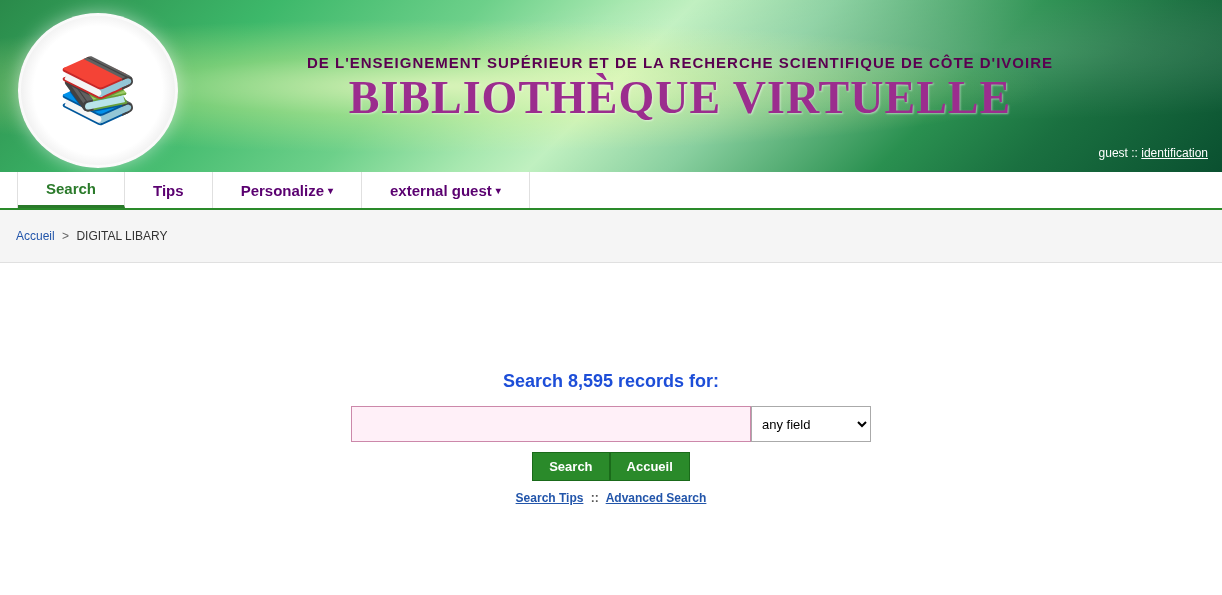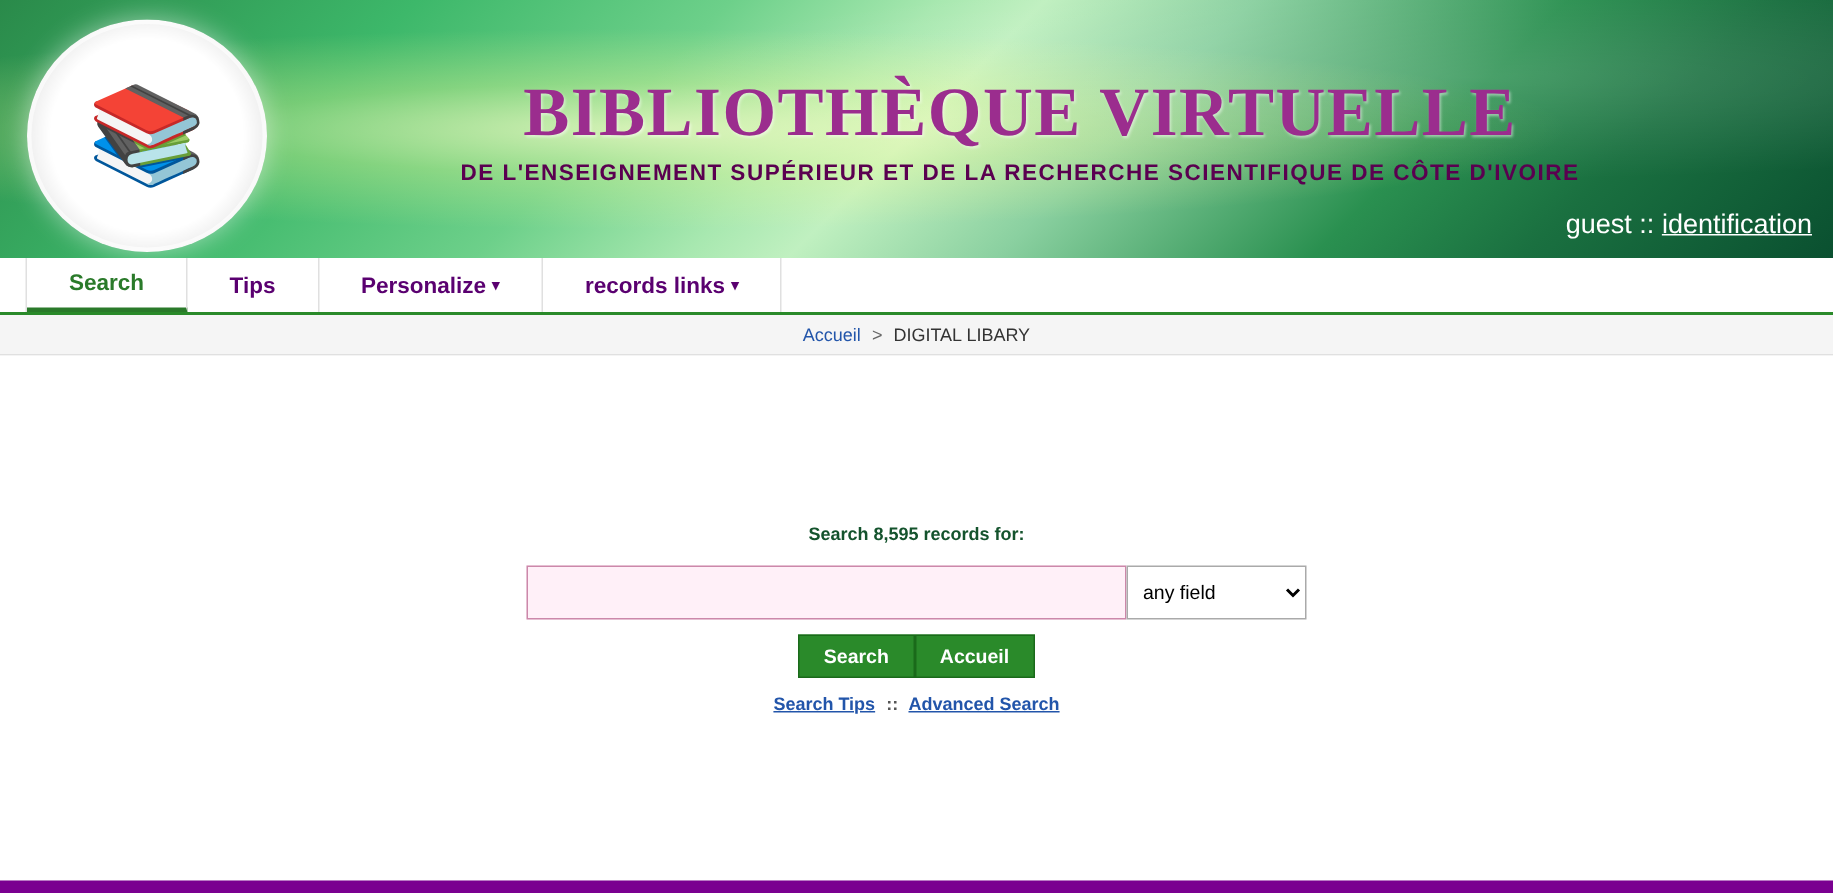--- a/index.html
+++ b/index.html
@@ -60,21 +60,21 @@
       color: #5a0050;
       font-weight: bold;
       letter-spacing: 1px;
       margin-top: 6px;
     }
     #header-auth {
       position: absolute;
       right: 14px;
       bottom: 12px;
       color: #ffffff;
-      font-size: 18px;
+      font-size: 12px;
       z-index: 2;
     }
     #header-auth a {
       color: #ffffff;
       text-decoration: underline;
     }
 
     
     #nav {
       background: #ffffff;
@@ -100,45 +100,44 @@
       border-bottom: 3px solid #2a7a2a;
     }
     .nav-item .dropdown-arrow {
       margin-left: 4px;
       font-size: 10px;
     }
     #nav-spacer { flex: 0 0 18px; border-right: 1px solid #e0e0e0; }
 
     
     #breadcrumb {
-      padding: 6px 16px;
+      padding: 19px 16px;
       font-size: 12px;
       color: #333;
       background: #f5f5f5;
       border-bottom: 1px solid #e0e0e0;
-      text-align: center;
     }
     #breadcrumb a { color: #2255aa; text-decoration: none; }
     #breadcrumb-separator { color: #666; margin: 0 4px; }
 
     
     #main {
       background: #ffffff;
       min-height: 350px;
       display: flex;
       align-items: center;
       justify-content: center;
       padding: 40px 20px;
     }
     #search-container {
       text-align: center;
     }
     #search-label {
-      font-size: 12px;
-      color: #14532d;
+      font-size: 18px;
+      color: #1d4ed8;
       margin-bottom: 14px;
       font-weight: bold;
     }
     #search-row {
       display: flex;
       align-items: center;
       justify-content: center;
       gap: 0;
       margin-bottom: 10px;
     }
@@ -199,42 +198,42 @@
     }
   </style>
 </head>
 <body>
 
 <div id="header">
   <div id="header-logo">
     <span class="tablet-icon">📚</span>
   </div>
   <div id="header-title">
+    <div id="header-title-sub">DE L'ENSEIGNEMENT SUPÉRIEUR ET DE LA RECHERCHE SCIENTIFIQUE DE CÔTE D'IVOIRE</div>
     <div id="header-title-main">BIBLIOTHÈQUE VIRTUELLE</div>
-    <div id="header-title-sub">DE L'ENSEIGNEMENT SUPÉRIEUR ET DE LA RECHERCHE SCIENTIFIQUE DE CÔTE D'IVOIRE</div>
   </div>
   <div id="header-auth">
     <span>guest :: </span><a href="#">identification</a>
   </div>
 </div>
 
 <nav id="nav">
   <div id="nav-spacer"></div>
   <a class="nav-item active">
     <span>Search</span>
   </a>
   <a class="nav-item">
     <span>Tips</span>
   </a>
   <a class="nav-item">
     <span>Personalize</span>
     <span class="dropdown-arrow">▾</span>
   </a>
   <a class="nav-item">
-    <span>records links</span>
+    <span>external guest</span>
     <span class="dropdown-arrow">▾</span>
   </a>
 </nav>
 
 <div id="breadcrumb">
   <a href="#">Accueil</a>
   <span id="breadcrumb-separator">&gt;</span>
   <span>DIGITAL LIBARY</span>
 </div>
 

